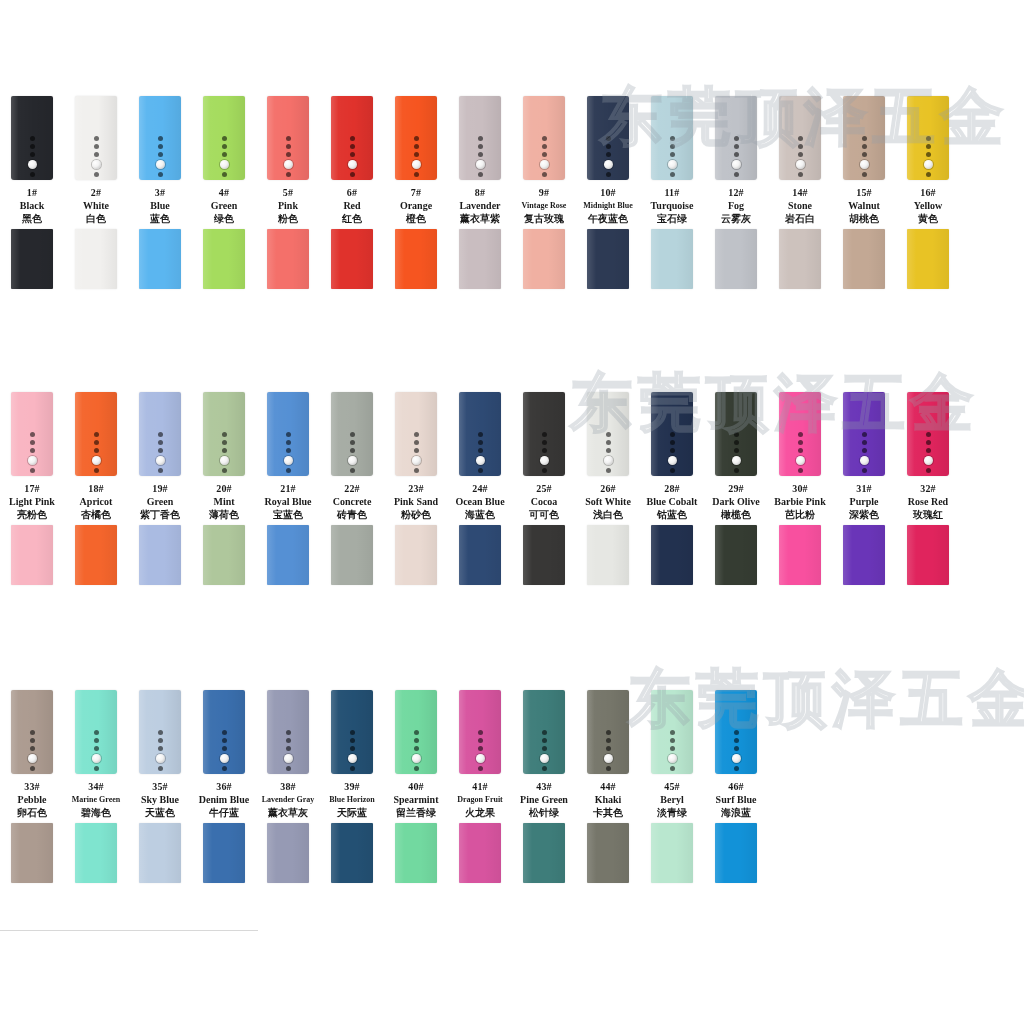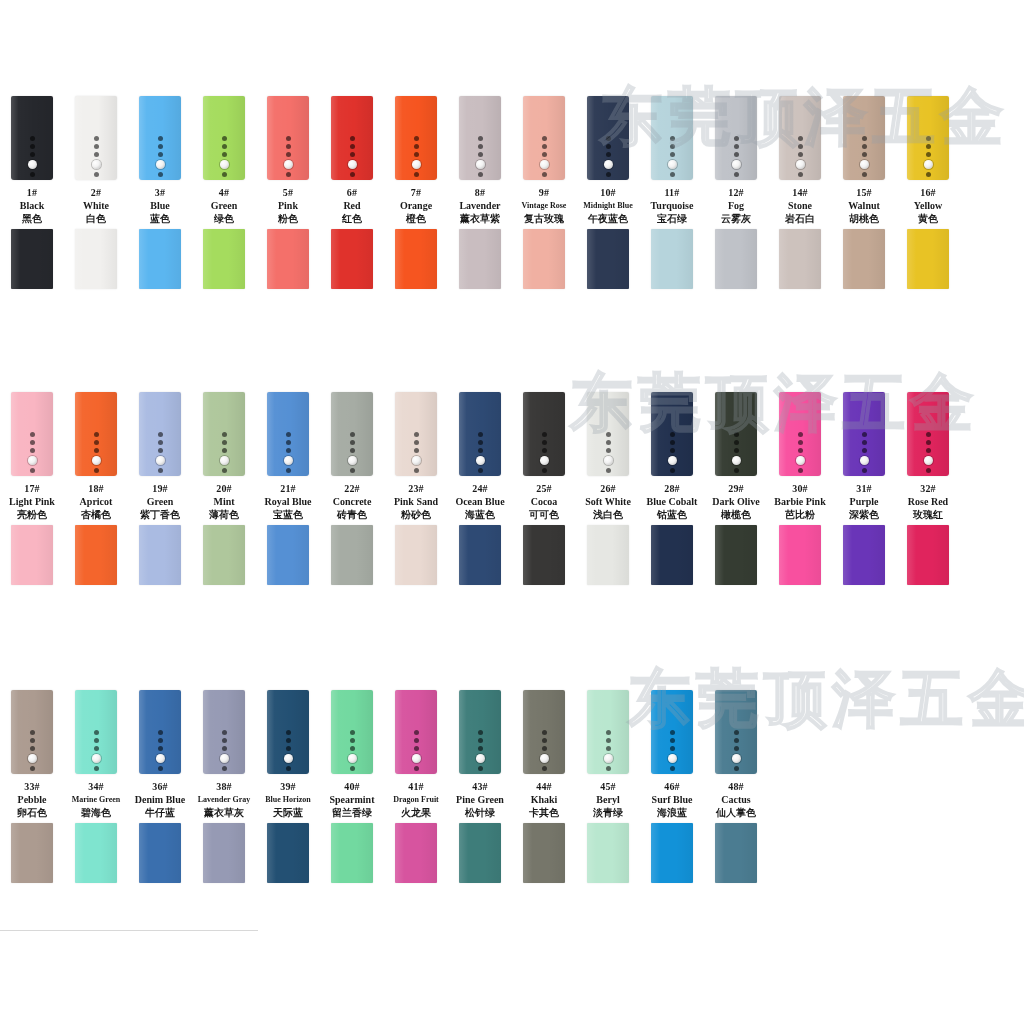--- a/index.html
+++ b/index.html
@@ -866,20 +866,41 @@
           <div class="lab-num">34#</div>
           <div class="lab-en tiny">Marine Green</div>
           <div class="lab-cn">碧海色</div>
         </div>
         <div class="swatch-wrap">
           <div class="swatch" style="background: rgb(127, 228, 207);"></div>
         </div>
       </div>
       <div class="cell">
         <div class="band-wrap">
+          <div class="band" style="background: rgb(189, 206, 225);">
+            <div class="holes">
+              <div class="hole"></div>
+              <div class="hole"></div>
+              <div class="hole"></div>
+              <div class="hole pin"></div>
+              <div class="hole"></div>
+            </div>
+          </div>
+        </div>
+        <div class="labels">
+          <div class="lab-num">35#</div>
+          <div class="lab-en">Sky Blue</div>
+          <div class="lab-cn">天蓝色</div>
+        </div>
+        <div class="swatch-wrap">
+          <div class="swatch" style="background: rgb(189, 206, 225);"></div>
+        </div>
+      </div>
+      <div class="cell">
+        <div class="band-wrap">
           <div class="band" style="background: rgb(58, 111, 174);">
             <div class="holes">
               <div class="hole"></div>
               <div class="hole"></div>
               <div class="hole"></div>
               <div class="hole pin"></div>
               <div class="hole"></div>
             </div>
           </div>
         </div>
@@ -1053,37 +1074,16 @@
         </div>
         <div class="labels">
           <div class="lab-num">46#</div>
           <div class="lab-en">Surf Blue</div>
           <div class="lab-cn">海浪蓝</div>
         </div>
         <div class="swatch-wrap">
           <div class="swatch" style="background: rgb(18, 146, 216);"></div>
         </div>
       </div>
-      <div class="cell">
-        <div class="band-wrap">
-          <div class="band" style="background: rgb(75, 124, 145);">
-            <div class="holes">
-              <div class="hole"></div>
-              <div class="hole"></div>
-              <div class="hole"></div>
-              <div class="hole pin"></div>
-              <div class="hole"></div>
-            </div>
-          </div>
-        </div>
-        <div class="labels">
-          <div class="lab-num">48#</div>
-          <div class="lab-en">Cactus</div>
-          <div class="lab-cn">仙人掌色</div>
-        </div>
-        <div class="swatch-wrap">
-          <div class="swatch" style="background: rgb(75, 124, 145);"></div>
-        </div>
-      </div>
     </div>
 
   <div class="hairline"></div>
 </div>
 
 </body></html>

